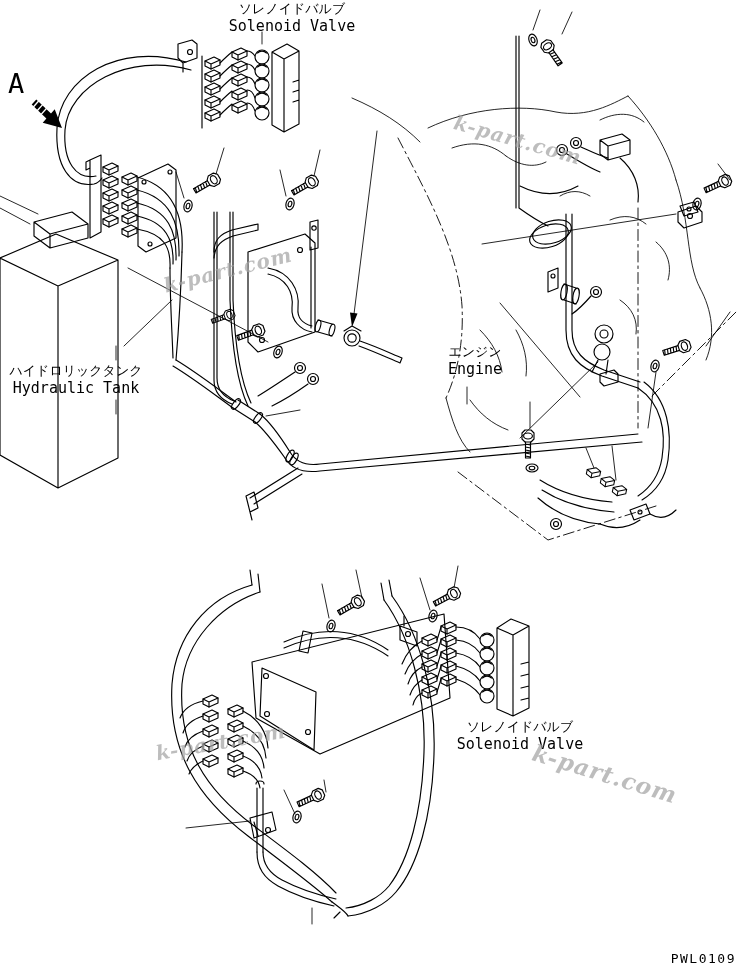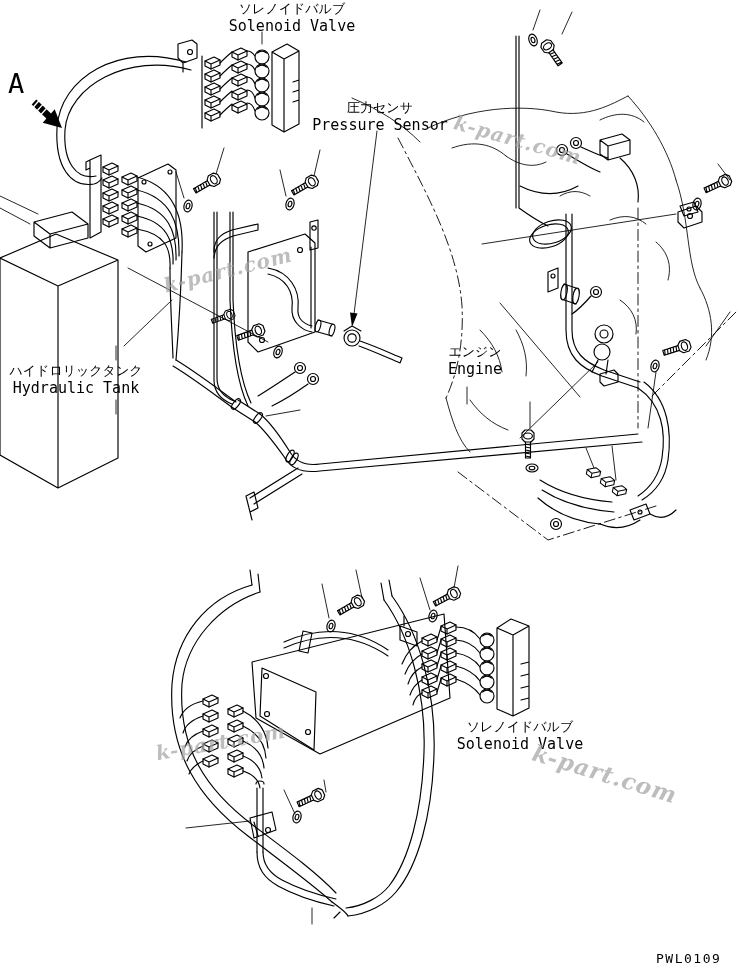--- a/index.html
+++ b/index.html
@@ -9,21 +9,21 @@
   .ln{fill:none;stroke:#000;stroke-width:1.15;stroke-linecap:round;stroke-linejoin:round;}
   .thin{stroke-width:0.85;}
   .chain{stroke-dasharray:11 4 2.5 4;stroke-width:0.9;}
   .fill{fill:#000;stroke:none;}
   .white{stroke:#fff;stroke-width:1.4;}
   .label{position:absolute;color:#000;text-align:center;line-height:1.25;font-size:13px;white-space:nowrap;}
   .label .jp{font-size:13px;}
   .label .en{font-size:15px;}
   .spaced{letter-spacing:5px;}
   .marker-a{position:absolute;font-size:27px;color:#000;}
-  .pwl{position:absolute;left:656px;top:951px;width:80px;text-align:left;font-size:13px;letter-spacing:1.5px;color:#000;}
+  .pwl{position:absolute;left:656px;top:951px;width:80px;text-align:right;font-size:13px;letter-spacing:1.5px;color:#000;}
   .wm{position:absolute;font-family:"DejaVu Serif", serif;font-style:italic;font-weight:bold;
       color:#a5a5a5;opacity:.72;letter-spacing:1px;font-size:20px;}
 </style>
 </head>
 <body>
 
 <div class="canvas">
 
 <svg width="739" height="977" viewBox="0 0 739 977">
 <defs>
@@ -288,24 +288,20 @@
     <path class="thin" d="M312,908 L312,924"></path>
   </g>
 </g>
 </svg>
 
 <div class="label" style="left:177px;top:1px;width:230px;">
   <div class="jp">ソレノイドバルブ</div>
   <div class="en">Solenoid Valve</div>
 </div>
 
-<div class="label" style="left:300px;top:100px;width:160px;">
-  <div class="jp">圧力センサ</div>
-  <div class="en">Pressure Sensor</div>
-</div>
 
 <div class="label" style="left:420px;top:344px;width:110px;">
   <div class="jp">エンジン</div>
   <div class="en">Engine</div>
 </div>
 
 <div class="label" style="left:0px;top:363px;width:152px;">
   <div class="jp">ハイドロリックタンク</div>
   <div class="en">Hydraulic Tank</div>
 </div>

